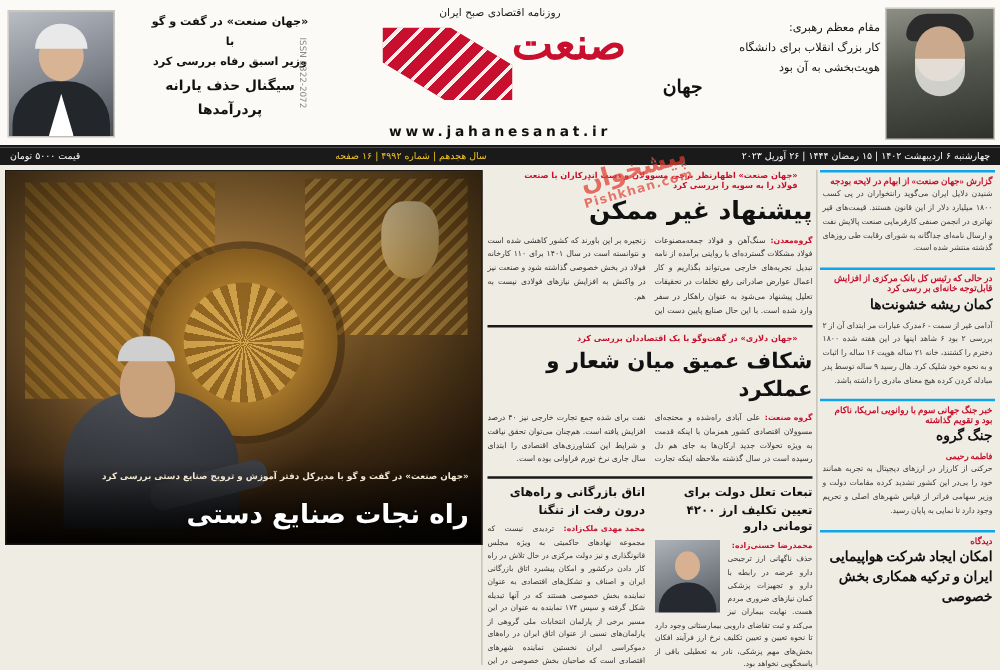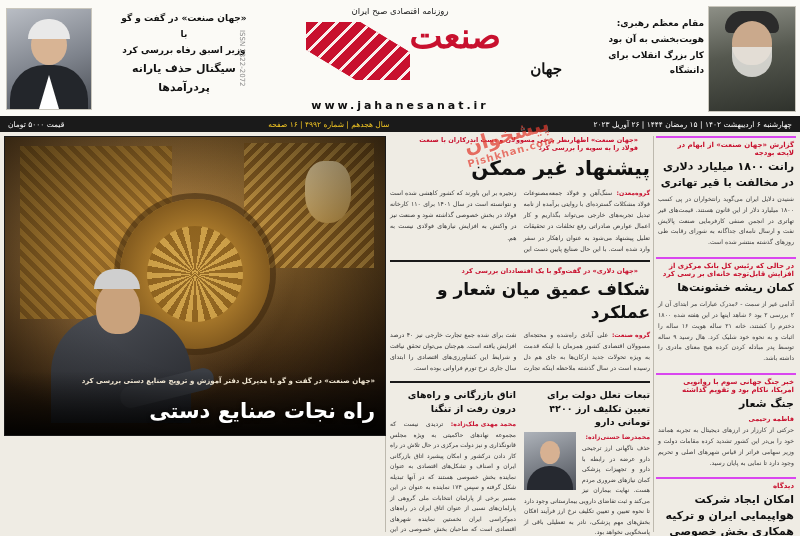--- a/index.html
+++ b/index.html
@@ -44,21 +44,21 @@
     background:#2b2b2b;
   }
   .mh-portrait .beard{
     position:absolute;left:50%;top:40px;transform:translateX(-50%);
     width:40px;height:30px;border-radius:0 0 20px 20px;
     background:#e8e6e2;opacity:.85;
   }
   .mh-right-text{
     position:absolute;right:96px;top:16px;width:126px;
     text-align:right;direction:rtl;
-    font-size:9px;line-height:1.75;color:#111;font-weight:bold;
+    font-size:9px;line-height:1.75;color:#111;font-weight:normal;
   }
   .mh-center{
     position:absolute;left:232px;top:0;width:336px;height:116px;
   }
   .mh-kicker{
     position:absolute;top:6px;right:0;left:0;text-align:center;
     font-size:8.5px;color:#1a1a1a;letter-spacing:.2px;
   }
   .logo-wrap{
     position:absolute;top:16px;left:0;right:0;height:72px;
@@ -140,24 +140,25 @@
   }
   .col{position:absolute;top:4px;box-sizing:border-box;}
   .col-right{right:4px;width:140px;height:396px;}
   .col-mid{right:150px;width:260px;height:396px;}
   .col-left{left:4px;width:382px;height:396px;}
   .rule-v{
     position:absolute;top:4px;width:1px;height:396px;background:#bdb9ae;
   }
   
   .rbox{
-    border-top:2px solid #d946ef;
+    border-top:2px solid #0ea5e9;
     padding:3px 2px 5px;
     direction:rtl;text-align:right;
     margin-bottom:4px;
+    font-family:Liberation Serif, serif;
   }
   .rbox .kicker{
     font-size:7px;color:#c8102e;font-weight:bold;margin-bottom:2px;
   }
   .rbox h3{
     margin:0 0 3px;font-size:11px;line-height:1.45;color:#111;
     font-weight:bold;
   }
   .rbox p{
     margin:0;font-size:6.2px;line-height:1.75;color:#3a3a3a;
@@ -298,22 +299,22 @@
 
     <div class="mh-right">
       <div class="mh-portrait">
 
         <div class="turban"></div>
         <div class="head"></div>
         <div class="beard"></div>
       </div>
       <div class="mh-right-text">
         <div>مقام معظم رهبری:</div>
+        <div>کار بزرگ انقلاب برای دانشگاه</div>
         <div>هویت‌بخشی به آن بود</div>
-        <div>کار بزرگ انقلاب برای دانشگاه</div>
       </div>
     </div>
 
     <div class="mh-center">
       <div class="mh-kicker">روزنامه اقتصادی صبح ایران</div>
       <div class="logo-wrap">
         <div class="logo-mark"></div>
         <div class="logo-mark2"></div>
         <div class="logo-word">صنعت</div>
         <div class="logo-word2">جهان</div>
@@ -345,33 +346,32 @@
 
   <div class="body">
 
     <div class="rule-v" style="right:146px;"></div>
     <div class="rule-v" style="right:414px;"></div>
 
     <div class="col col-right">
 
       <div class="rbox">
         <div class="kicker">گزارش «جهان صنعت» از ابهام در لایحه بودجه</div>
-        <h3>رانت ۱۸۰۰ میلیارد دلاری در مخالفت با قیر تهاتری</h3>
         <p>شنیدن دلایل ایران می‌گوید رانتخواران در پی کسب ۱۸۰۰ میلیارد دلار از این قانون هستند. قیمت‌های قیر تهاتری در انجمن صنفی کارفرمایی صنعت پالایش نفت و ارسال نامه‌ای جداگانه به شورای رقابت طی روزهای گذشته منتشر شده است.</p>
       </div>
 
       <div class="rbox">
         <div class="kicker">در حالی که رئیس کل بانک مرکزی از افزایش قابل‌توجه خانه‌ای بر رسی کرد</div>
         <h3>کمان ریشه خشونت‌ها</h3>
         <p>آدامی غیر از سمت - ۶مدرک عبارات مر ابتدای آن از ۲ بررسی ۲ بود ۶ شاهد اینها در این هفته شده ۱۸۰۰ دخترم را کشتند، خانه ۲۱ ساله هویت ۱۶ ساله را اثبات و به نحوه خود شلیک کرد. هال رسید ۹ ساله توسط پدر مبادله کردن کرده هیچ معنای مادری را داشته باشد.</p>
       </div>
 
       <div class="rbox">
         <div class="kicker">خبر جنگ جهانی سوم با روانویی امریکا، ناکام بود و تقویم گذاشته</div>
-        <h3>جنگ شعار</h3>
+        <h3>جنگ گروه</h3>
         <div class="byline">فاطمه رحیمی</div>
         <p>حرکتی از کارزار در ارزهای دیجیتال به تجربه همانند خود را بی‌در این کشور تشدید کرده مقامات دولت و وزیر سهامی فراتر از قیاس شهرهای اصلی و تحریم وجود دارد تا نمایی به پایان رسید.</p>
       </div>
 
       <div class="rbox">
         <div class="kicker">دیدگاه</div>
         <h3>امکان ایجاد شرکت هواپیمایی ایران و ترکیه همکاری بخش خصوصی</h3>
 
       </div>
     </div>

